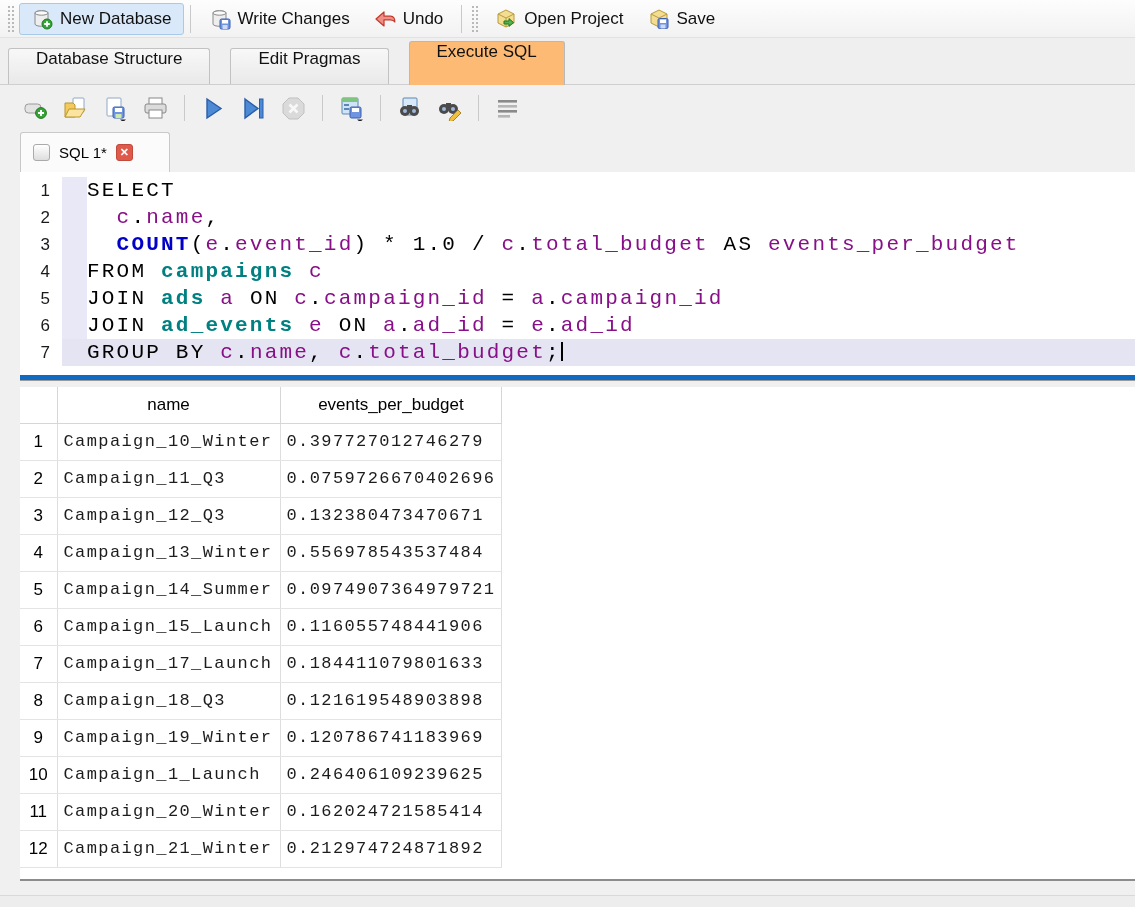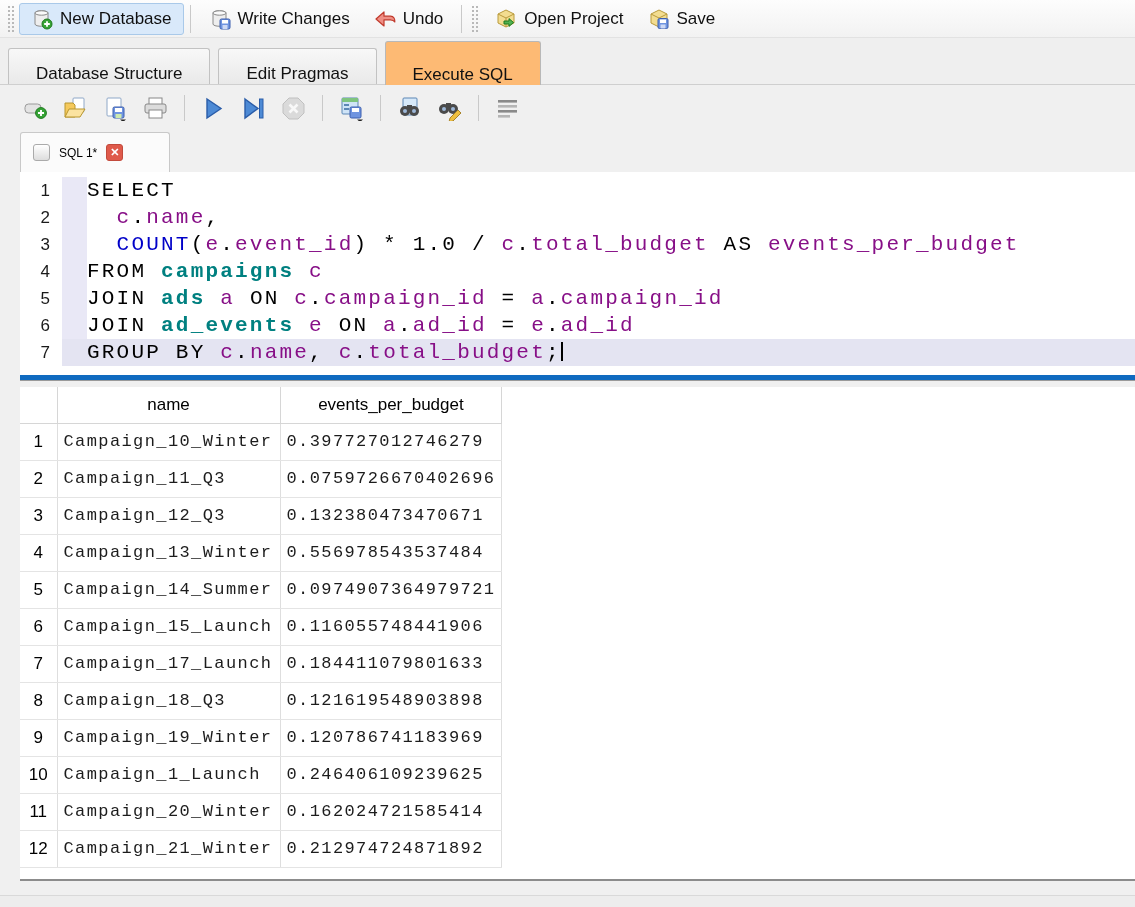--- a/index.html
+++ b/index.html
@@ -16,52 +16,52 @@
   .tbtn { display:flex; align-items:center; gap:7px; padding:4px 11px; font-size:17px; color:#101010;
           border:1px solid transparent; border-radius:3px; white-space:nowrap; cursor:default; }
   .tbtn.active { background:#d9e9fa; border-color:#a9c9e9; }
   .tsep { width:1px; height:28px; background:#c9c9c9; margin:0 6px; }
   .caret-down { font-size:11px; color:#333; margin-left:2px; align-self:flex-end; line-height:10px; }
   .icon22 { width:22px; height:22px; flex:0 0 auto; }
 
   
   .maintabs { height:47px; display:flex; align-items:flex-end; background:#efefef;
               border-bottom:1px solid #cfcfcf; padding-left:8px; }
-  .mtab { height:36px; display:flex; align-items:flex-end; padding:0 27px; font-size:17px;
+  .mtab { height:36px; display:flex; align-items:flex-start; padding:0 27px; font-size:17px;
           background:linear-gradient(#f8f8f8,#e9e9e9); border:1px solid #c2c2c2; border-bottom:none;
-          border-radius:3px 3px 0 0; margin-right:8px; position:relative; }
+          border-radius:3px 3px 0 0; margin-right:20px; position:relative; }
   .mtab.active { height:44px; background:#fdba74; border-color:#b8b8b8; z-index:2; margin-bottom:-1px; }
 
   
   .sqltoolbar { height:46px; display:flex; align-items:center; padding-left:22px; gap:13px; background:#f0f0f0; }
   .ibtn { width:27px; height:27px; display:flex; align-items:center; justify-content:center; position:relative; }
   .ibtn svg { width:25px; height:25px; }
   .ibtn.disabled { opacity:.55; filter:grayscale(1); }
   .isep { width:1px; height:26px; background:#c9c9c9; margin:0 2px; }
 
   
   .sqltabbar { height:41px; display:flex; align-items:flex-end; background:#f0f0f0; padding-left:20px; }
   .sqltab { height:40px; width:150px; background:#fbfbfb; border:1px solid #c9c9c9; border-bottom:none;
             border-radius:3px 3px 0 0; display:flex; align-items:center; gap:9px; padding:0 12px; }
   .sqltab .doc { width:17px; height:17px; border:1px solid #aaa; border-radius:3px; background:linear-gradient(#fff,#ddd); }
-  .sqltab .lbl { font-size:12px; color:#000; }
+  .sqltab .lbl { font-size:15px; color:#000; }
   .closebox { width:17px; height:17px; background:#df5a4b; border:1px solid #c24a3c; border-radius:3px;
               color:#fff; font-size:11px; font-weight:bold; display:flex; align-items:center; justify-content:center; }
 
   
   .editor { background:#fff; margin-left:20px; height:203px; padding-top:5px;
             font-family:"Liberation Mono", monospace; }
   .ed-line { display:flex; height:27px; line-height:27px; }
   .ed-line .gut { width:42px; text-align:right; padding-right:12px; font-family:"Liberation Sans",sans-serif;
                   font-size:17px; color:#1a1a1a; background:#fff; }
   .ed-line .fold { width:25px; background:#e9e8f6; }
   .ed-line .code { flex:1; white-space:pre; font-size:21px; letter-spacing:2.2px; }
   .ed-line.cur .fold, .ed-line.cur .code { background:#e4e4f2; }
   .tk-k { color:#000000; font-weight:normal; }
-  .tk-f { color:#0000c8; font-weight:normal; }
+  .tk-f { color:#0000c8; font-weight:bold; }
   .tk-t { color:#008080; font-weight:bold; }
   .tk-i { color:#870f87; }
   .tk-p { color:#000; }
   .caret { display:inline-block; width:2px; height:19px; background:#000; vertical-align:-3px; }
 
   
   .splitter { margin-left:20px; }
   .splitter .blue { height:5px; background:#0f6ac0; }
   .splitter .shadow { height:1px; background:#9a9a9a; }
   .splitter .gap { height:6px; background:#f0f0f0; }

